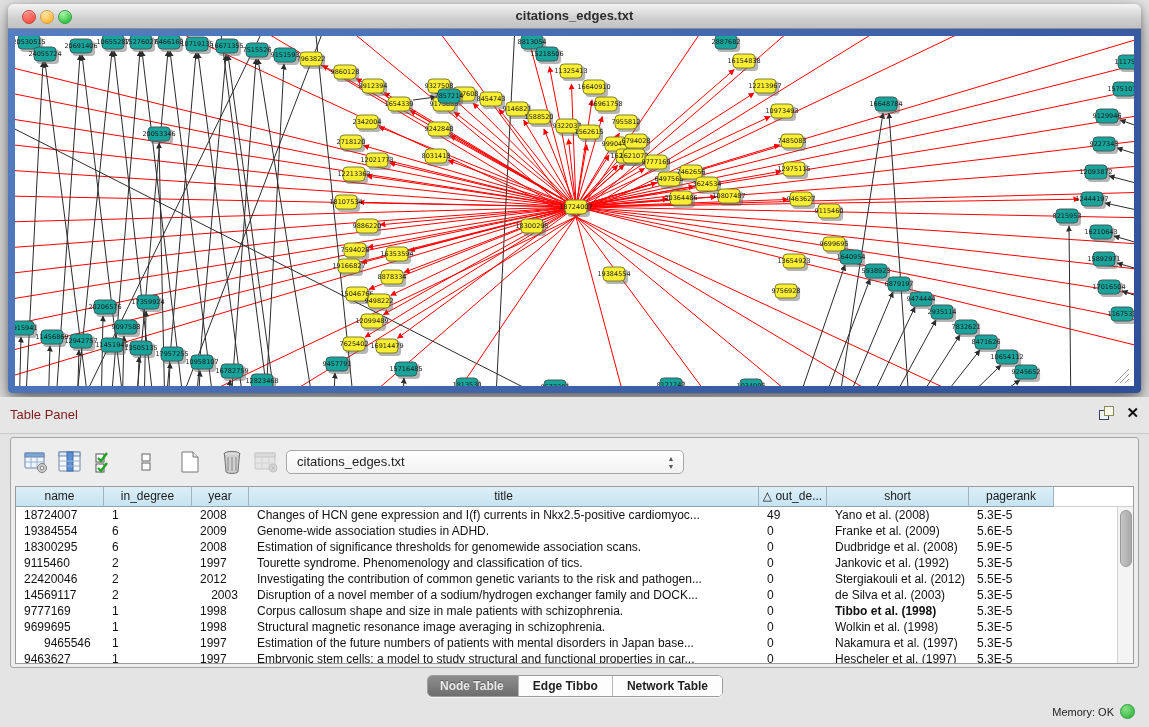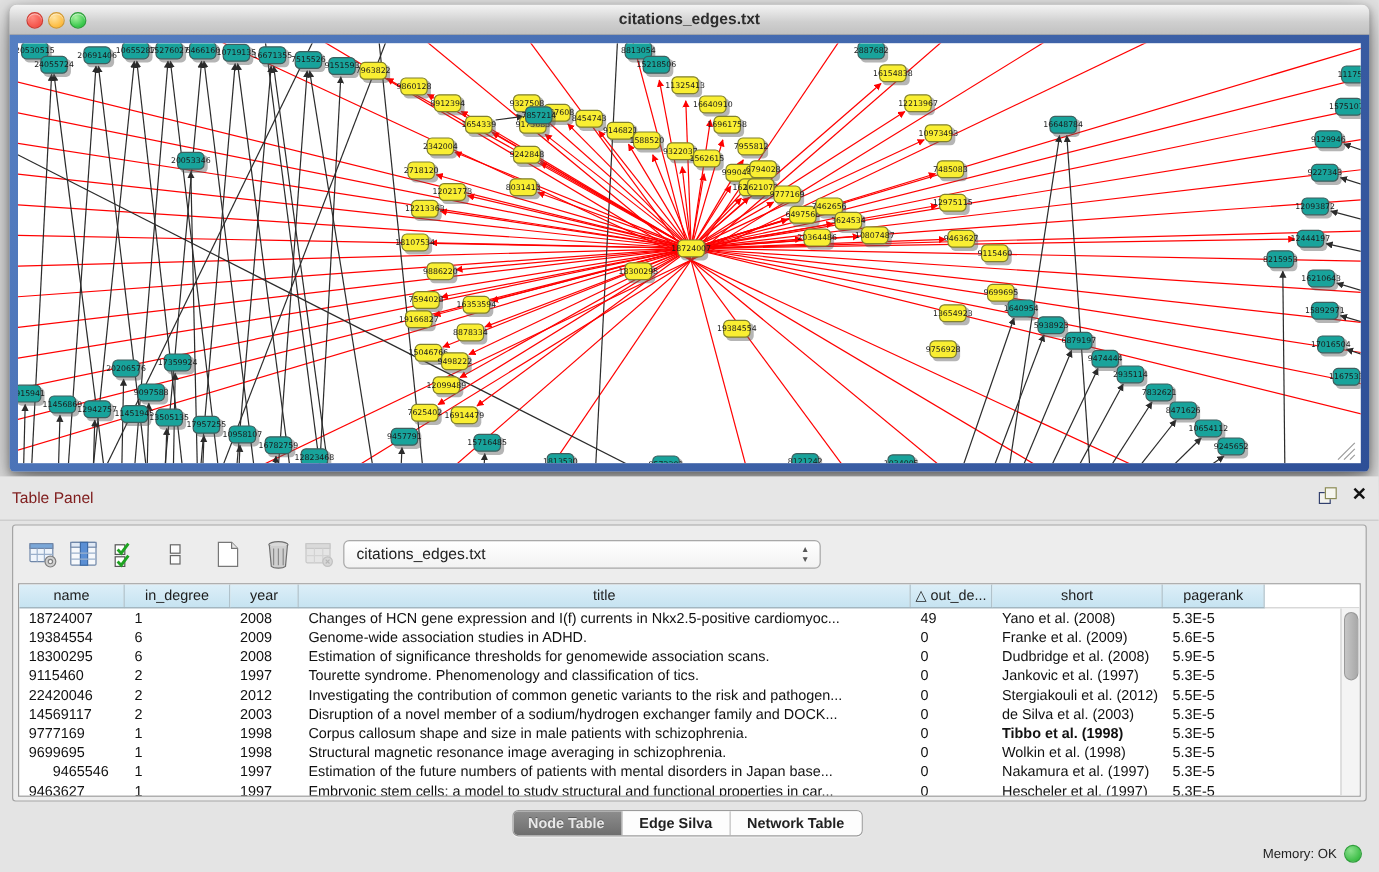--- a/index.html
+++ b/index.html
@@ -932,36 +932,36 @@
           <div class="td" style="width: 68px;">0</div>
           <div class="td" style="width: 142px;">Dudbridge et al. (2008)</div>
           <div class="td" style="width: 85px;">5.9E-5</div>
         </div>
         <div class="trow">
           <div class="td" style="width: 88px;">9115460</div>
           <div class="td" style="width: 88px;">2</div>
           <div class="td" style="width: 57px;">1997</div>
           <div class="td" style="width: 510px;">Tourette syndrome. Phenomenology and classification of tics.</div>
           <div class="td" style="width: 68px;">0</div>
-          <div class="td" style="width: 142px;">Jankovic et al. (1997)</div>
+          <div class="td" style="width: 142px;">Jankovic et al. (1992)</div>
           <div class="td" style="width: 85px;">5.3E-5</div>
         </div>
         <div class="trow">
           <div class="td" style="width: 88px;">22420046</div>
           <div class="td" style="width: 88px;">2</div>
           <div class="td" style="width: 57px;">2012</div>
           <div class="td" style="width: 510px;">Investigating the contribution of common genetic variants to the risk and pathogen...</div>
           <div class="td" style="width: 68px;">0</div>
           <div class="td" style="width: 142px;">Stergiakouli et al. (2012)</div>
           <div class="td" style="width: 85px;">5.5E-5</div>
         </div>
         <div class="trow">
           <div class="td" style="width: 88px;">14569117</div>
           <div class="td" style="width: 88px;">2</div>
-          <div class="td" style="width: 57px;">2003</div>
+          <div class="td" style="width: 57px; text-align: center;">2003</div>
           <div class="td" style="width: 510px;">Disruption of a novel member of a sodium/hydrogen exchanger family and DOCK...</div>
           <div class="td" style="width: 68px;">0</div>
           <div class="td" style="width: 142px;">de Silva et al. (2003)</div>
           <div class="td" style="width: 85px;">5.3E-5</div>
         </div>
         <div class="trow">
           <div class="td" style="width: 88px;">9777169</div>
           <div class="td" style="width: 88px;">1</div>
           <div class="td" style="width: 57px;">1998</div>
           <div class="td" style="width: 510px;">Corpus callosum shape and size in male patients with schizophrenia.</div>
@@ -998,20 +998,20 @@
         </div>
       </div>
     <div class="vscroll">
       <div class="vthumb"></div>
     </div>
   </div>
 </div>
 
 <div class="segmented">
     <span class="seg selected">Node Table</span>
-    <span class="seg">Edge Silva</span>
+    <span class="seg">Edge Tibbo</span>
     <span class="seg">Network Table</span>
   </div>
 
 <div class="statusbar">
   <span class="mem-label">Memory: OK</span>
   <span class="mem-dot"></span>
 </div>
 
 </body></html>

